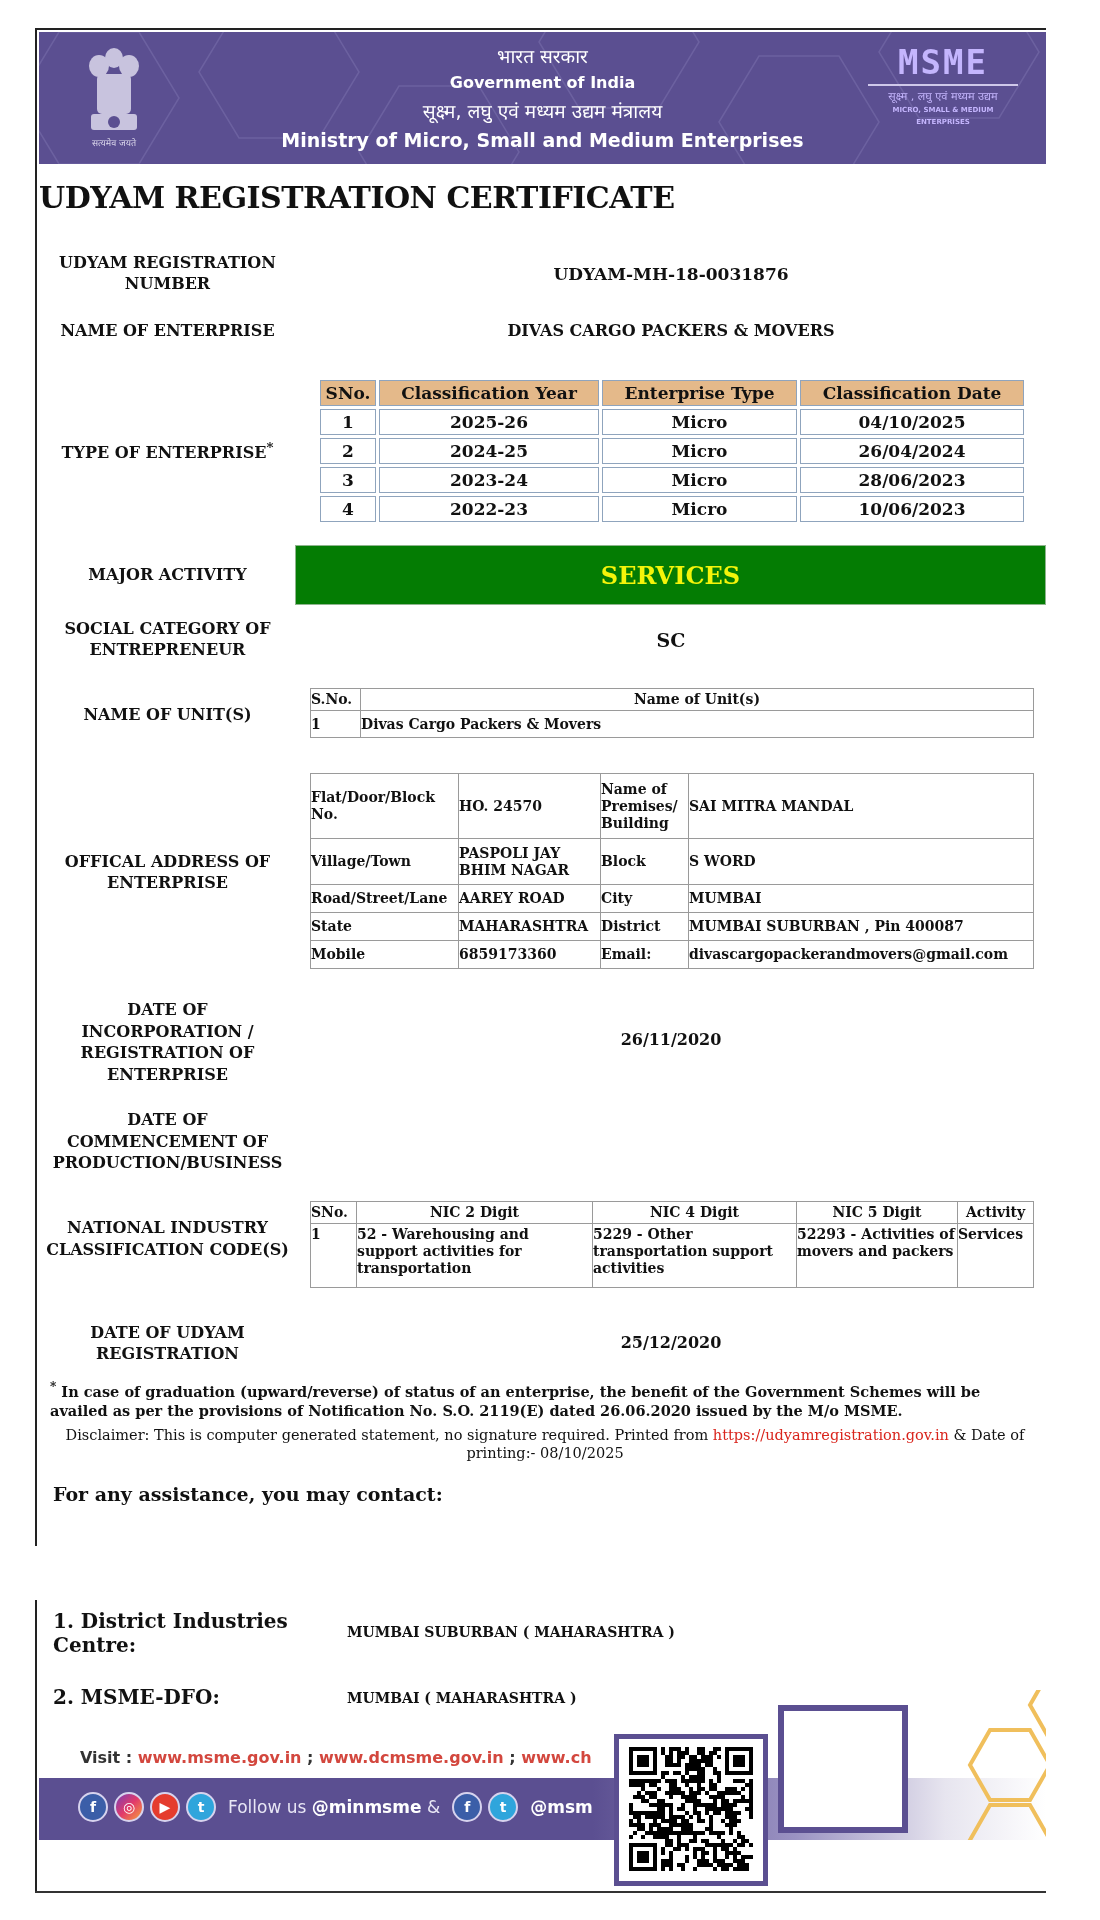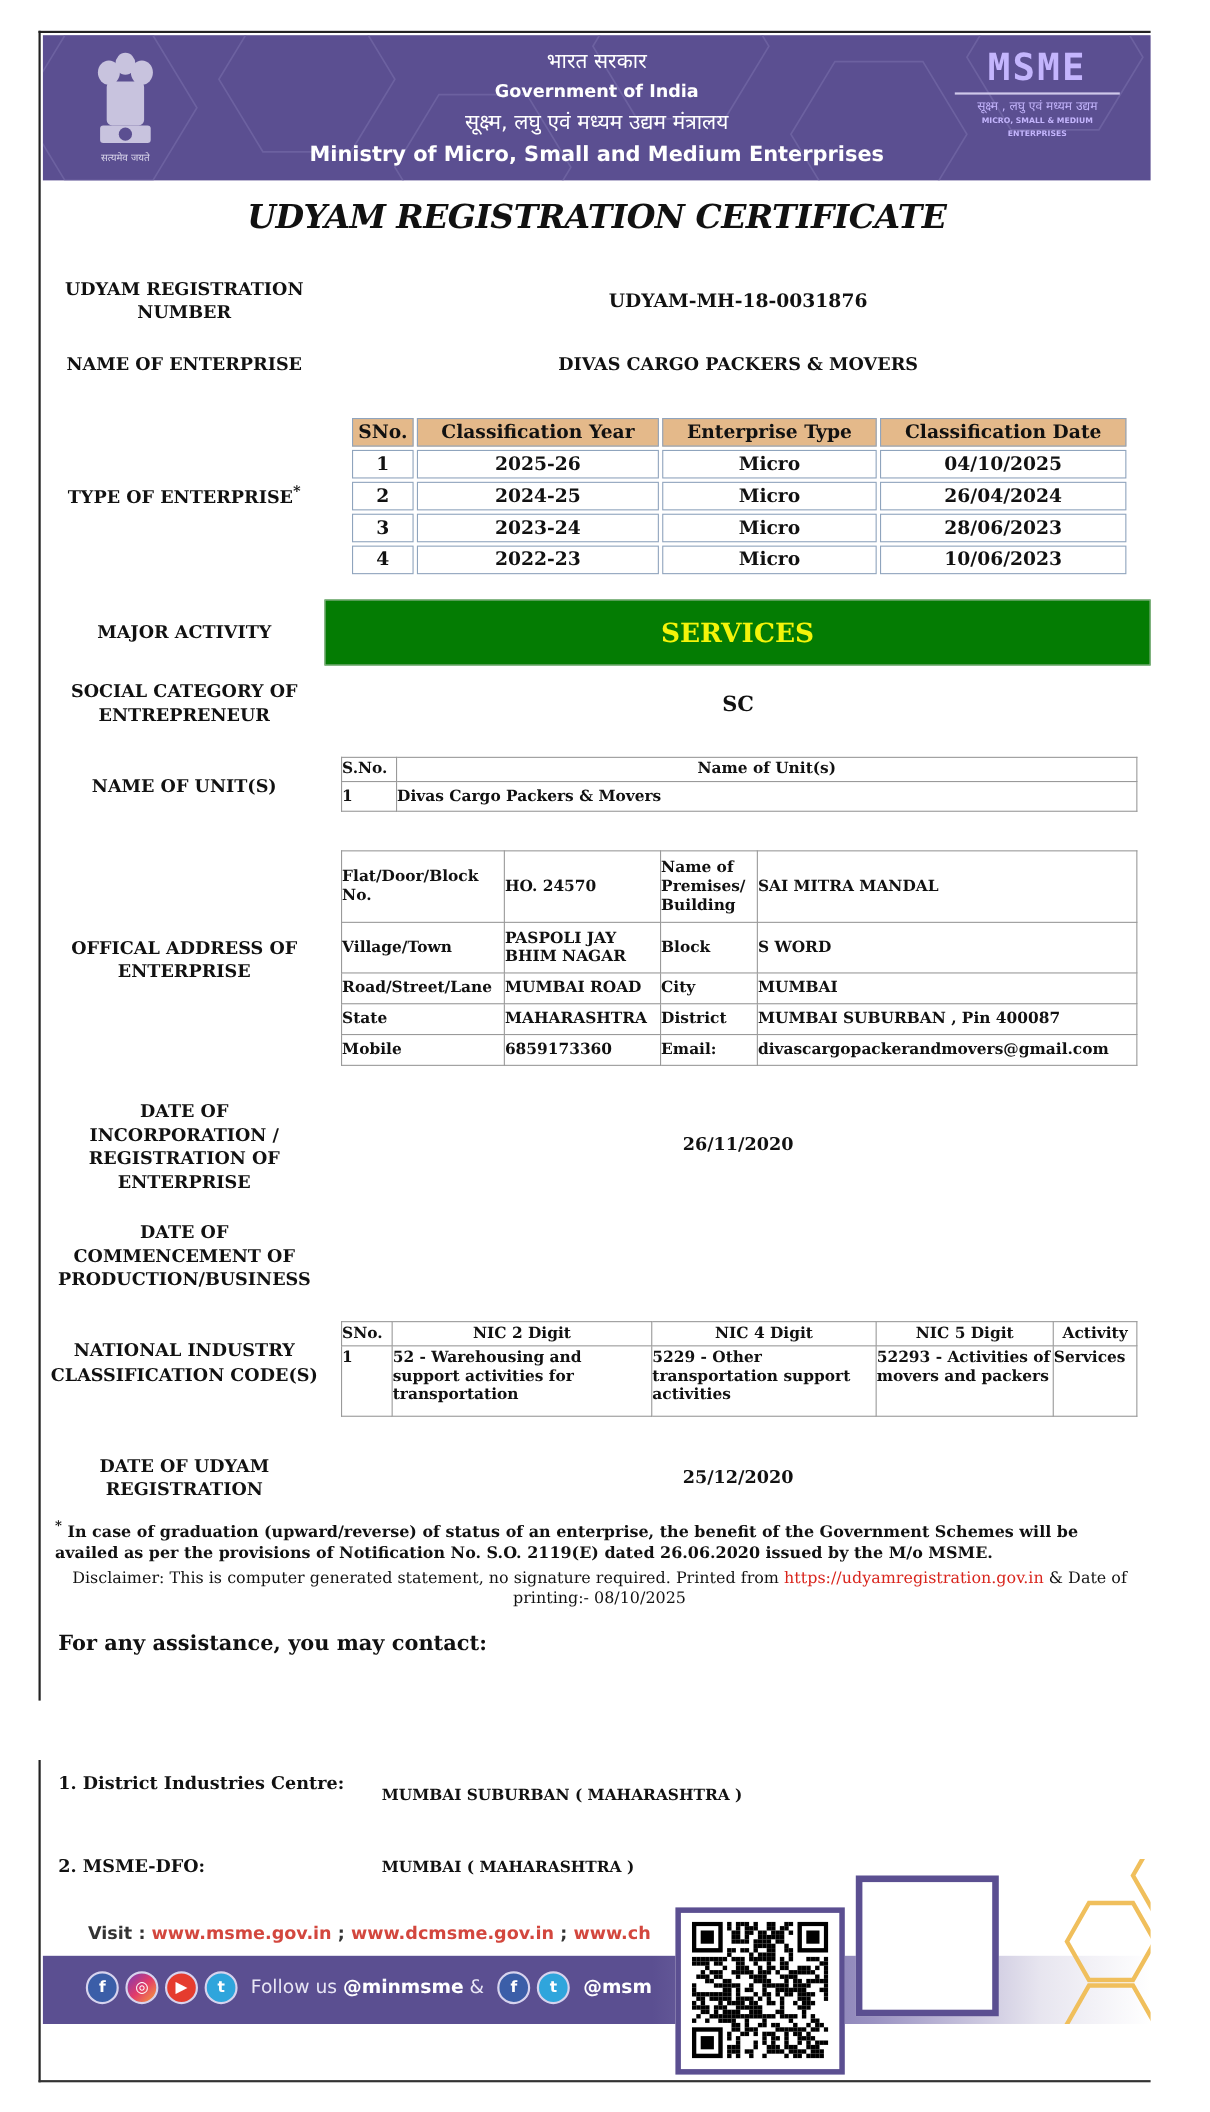--- a/index.html
+++ b/index.html
@@ -19,21 +19,21 @@
   .banner-center .hi1 { font-size: 19px; line-height: 28px; }
   .banner-center .en1 { font-size: 16px; font-weight: bold; line-height: 26px; }
   .banner-center .hi2 { font-size: 19px; line-height: 30px; }
   .banner-center .en2 { font-size: 19px; font-weight: bold; line-height: 28px; }
   .msme-logo { position: absolute; right: 28px; top: 12px; width: 150px; color: #c4b5fd; text-align: center; font-family: "DejaVu Sans", sans-serif; }
   .msme-logo .word { font-size: 34px; font-weight: bold; letter-spacing: 2px; line-height: 36px; font-family: "DejaVu Sans Mono", monospace; }
   .msme-logo .rule { height: 2px; background: #cfc8ea; margin: 4px 0 4px 0; }
   .msme-logo .hi { font-size: 11px; line-height: 14px; }
   .msme-logo .en { font-size: 7px; line-height: 12px; font-weight: bold; }
 
-  .title { position: absolute; left: 39px; width: 1007px; top: 180px; text-align: center; font-size: 30px; font-weight: bold; font-family: "DejaVu Serif", serif; letter-spacing: -0.5px; font-style: italic; }
+  .title { position: absolute; left: 39px; width: 1007px; top: 180px; font-size: 30px; font-weight: bold; font-family: "DejaVu Serif", serif; letter-spacing: -0.5px; }
 
   .label { position: absolute; left: 45px; width: 245px; text-align: center; font-weight: bold; font-size: 16px; line-height: 21px; font-family: "DejaVu Serif", serif; }
   .value { position: absolute; left: 296px; width: 750px; text-align: center; font-weight: bold; font-size: 17px; line-height: 22px; }
 
   
   table { border-collapse: separate; }
   .cls-table { position: absolute; left: 317px; top: 377px; width: 710px; border-spacing: 3px; }
   .cls-table th { background: #e4b98a; border: 1px solid #8fa4bd; font-size: 17px; height: 26px; font-weight: bold; }
   .cls-table td { border: 1px solid #8fa4bd; font-size: 17px; height: 26px; text-align: center; font-weight: bold; }
 
@@ -48,21 +48,21 @@
   .addr-table td { font-size: 14px; }
   .nic-table { left: 310px; top: 1201px; width: 724px; }
   .nic-table td { vertical-align: top; }
 
   .note { position: absolute; left: 50px; width: 990px; top: 1378px; font-size: 14.5px; font-weight: bold; line-height: 19px; }
   .note sup { font-size: 12px; }
   .disclaimer { position: absolute; left: 45px; width: 1000px; top: 1426px; font-size: 14.5px; text-align: center; line-height: 18px; }
   .disclaimer a { color: #d9241c; text-decoration: none; }
 
   .assist { position: absolute; left: 53px; top: 1483px; font-size: 19px; font-weight: bold; }
-  .contact-label { position: absolute; left: 53px; width: 260px; font-size: 16px; font-weight: bold; line-height: 24px; }
+  .contact-label { position: absolute; left: 53px; width: 260px; font-size: 20px; font-weight: bold; line-height: 24px; }
   .contact-value { position: absolute; left: 347px; font-size: 14px; font-weight: bold; }
 
   
   .visit { position: absolute; left: 80px; top: 1748px; font-family: "DejaVu Sans", sans-serif; font-size: 16px; font-weight: bold; color: #333; white-space: nowrap; }
   .visit .link { color: #d3473e; }
   .footer-band { position: absolute; left: 39px; top: 1778px; width: 1007px; height: 62px; background: linear-gradient(90deg, #5b4f91 0%, #5b4f91 55%, #9a92c2 75%, #e7e5ef 90%, #ffffff 100%); }
   .social { position: absolute; left: 78px; top: 1792px; display: flex; align-items: center; gap: 6px; font-family: "DejaVu Sans", sans-serif; }
   .social .circ { width: 30px; height: 30px; border-radius: 50%; border: 2px solid #d7d3ee; display: flex; align-items: center; justify-content: center; color: #fff; font-size: 14px; font-weight: bold; }
   .social .follow { color: #e8e6f5; font-size: 17px; margin: 0 6px; white-space: nowrap; }
   .social .follow b { color: #fff; }
@@ -196,21 +196,21 @@
     <td>SAI MITRA MANDAL</td>
   </tr>
   <tr>
     <td style="height:46px;">Village/Town</td>
     <td>PASPOLI JAY BHIM NAGAR</td>
     <td>Block</td>
     <td>S WORD</td>
   </tr>
   <tr>
     <td style="height:28px; padding-right:0;">Road/Street/Lane</td>
-    <td style="padding-left:0;">MUMBAI ROAD</td>
+    <td style="padding-left:0;">AAREY ROAD</td>
     <td>City</td>
     <td>MUMBAI</td>
   </tr>
   <tr>
     <td style="height:28px;">State</td>
     <td style="padding-right:0;">MAHARASHTRA</td>
     <td style="padding-left:0;">District</td>
     <td>MUMBAI SUBURBAN , Pin 400087</td>
   </tr>
   <tr>

